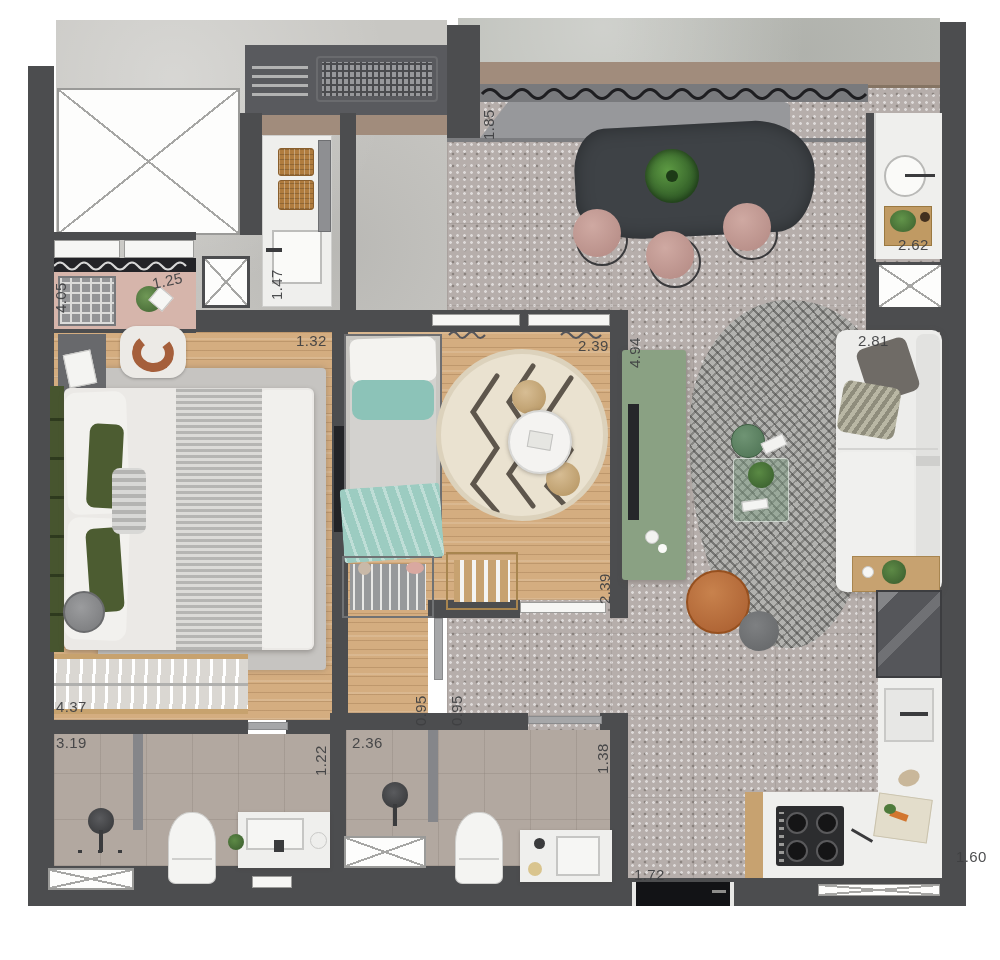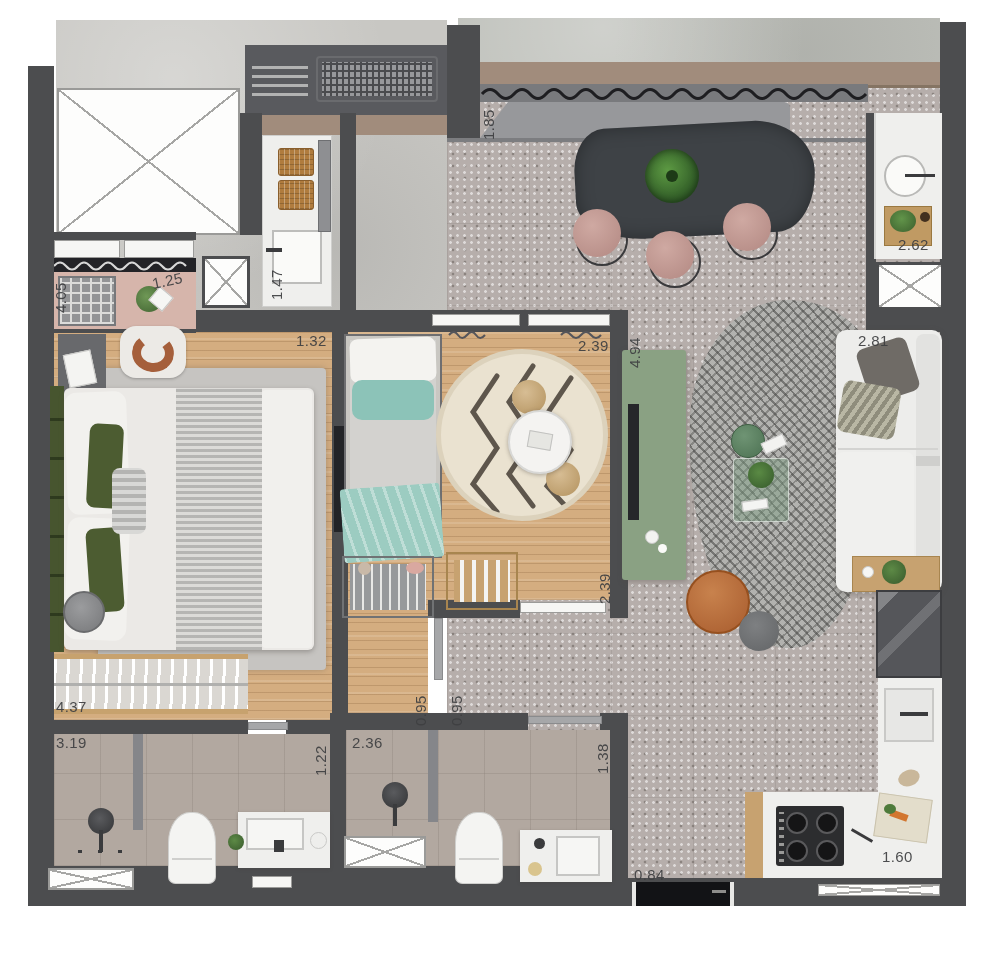--- a/index.html
+++ b/index.html
@@ -289,16 +289,16 @@
   <div class="lbl v" style="left:626px;top:320px;height:48px;">4.94</div>
   <div class="lbl" style="left:858px;top:332px;">2.81</div>
   <div class="lbl v" style="left:596px;top:556px;height:48px;">2.39</div>
   <div class="lbl" style="left:56px;top:698px;">4.37</div>
   <div class="lbl v" style="left:412px;top:680px;height:46px;">0.95</div>
   <div class="lbl v" style="left:448px;top:680px;height:46px;">0.95</div>
   <div class="lbl" style="left:56px;top:734px;">3.19</div>
   <div class="lbl v" style="left:312px;top:730px;height:46px;">1.22</div>
   <div class="lbl" style="left:352px;top:734px;">2.36</div>
   <div class="lbl v" style="left:594px;top:728px;height:46px;">1.38</div>
-  <div class="lbl" style="left:634px;top:866px;">0.84</div>
-  <div class="lbl" style="left:882px;top:848px;">1.60</div>
+  <div class="lbl" style="left:634px;top:866px;">1.72</div>
+  <div class="lbl" style="left:956px;top:848px;">1.60</div>
 
 </div>
 
 </body></html>

